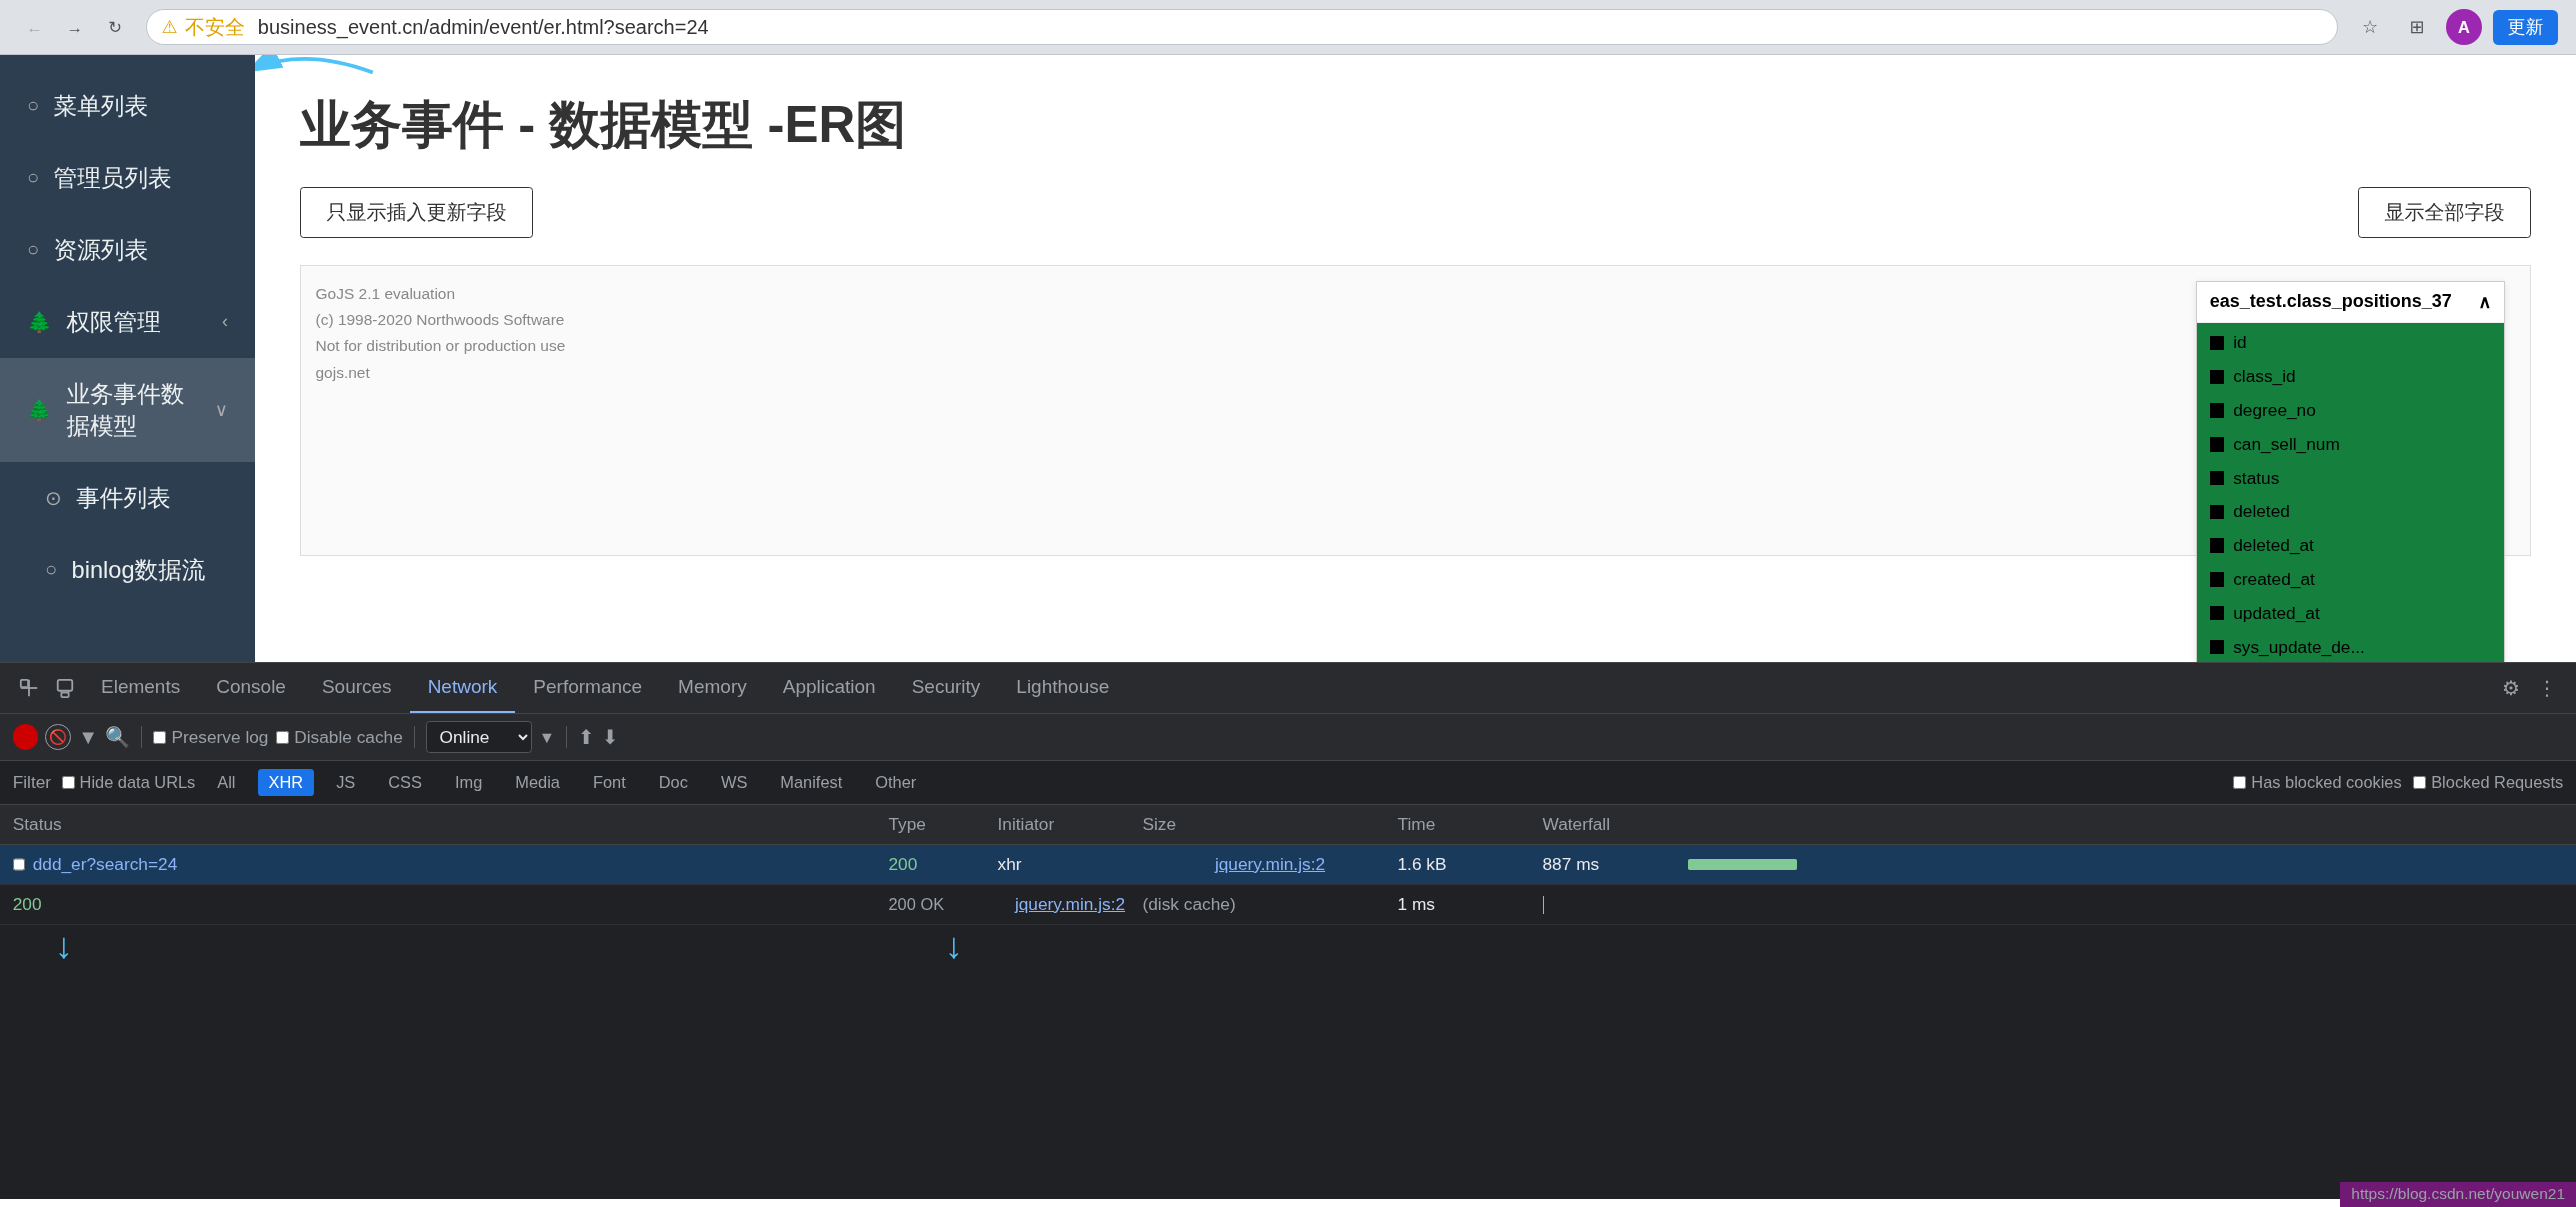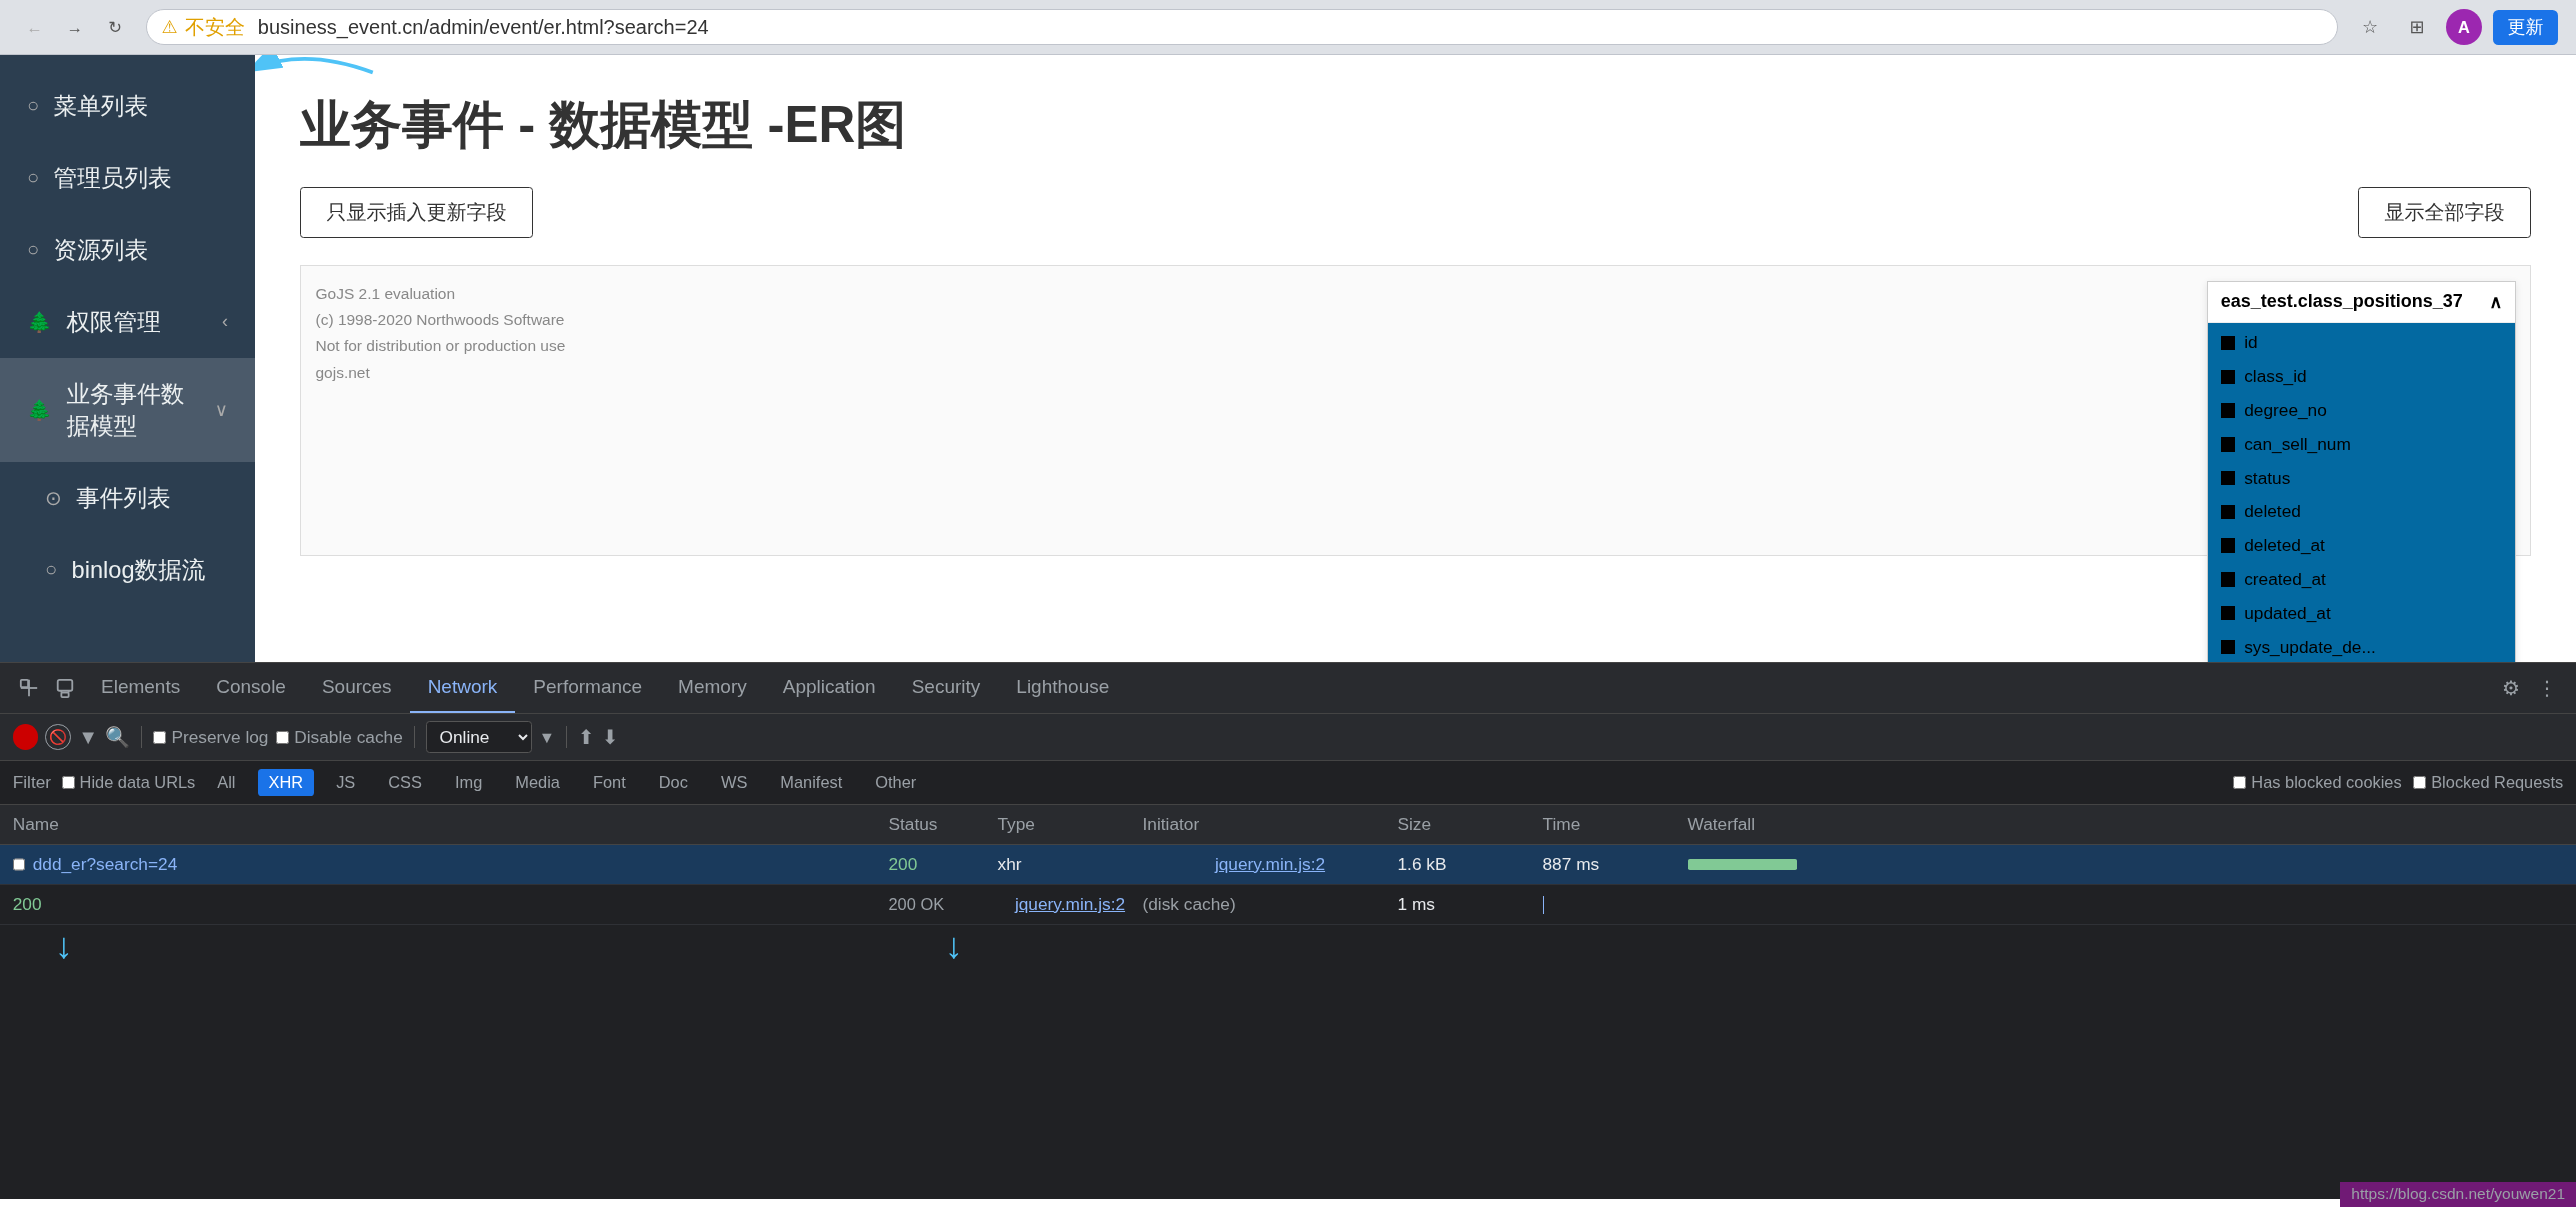--- a/index.html
+++ b/index.html
@@ -88,22 +88,22 @@
       background: #fafafa;
       height: 291px;
       position: relative;
       display: flex;
     }
     .gojs-watermark {
       position: absolute; top: 14.5px; left: 14.5px;
       font-size: 15.5px; color: #888; line-height: 1.7;
     }
     .er-table-panel {
-      position: absolute; right: 14px; top: 14.5px;
-      background: #0369a1; border: 0.9px solid #ccc; min-width: 309px;
+      position: absolute; right: 25px; top: 14.5px;
+      background: #15803d; border: 0.9px solid #ccc; min-width: 309px;
       box-shadow: 0 1.8px 7.3px rgba(0,0,0,0.1);
     }
     .er-table-header {
       background: #fff; padding: 9px 12.7px;
       display: flex; align-items: center; justify-content: space-between;
       border-bottom: 0.9px solid #eee; font-size: 18px; font-weight: 600;
     }
     .er-table-fields { padding: 3.6px 0; }
     .er-field {
       display: flex; align-items: center; gap: 9px;
@@ -476,21 +476,20 @@
         <input type="checkbox" style="">
         <span>Blocked Requests</span>
       </label>
     </div>
   </div>
 
 
   <div class="network-table">
 
     <div class="network-table-header">
-      <span>Name</span>
       <span>Status</span>
       <span>Type</span>
       <span>Initiator</span>
       <span>Size</span>
       <span>Time</span>
       <span>Waterfall</span>
     </div>
 
     <div class="network-row selected">
       <div class="name-cell">

